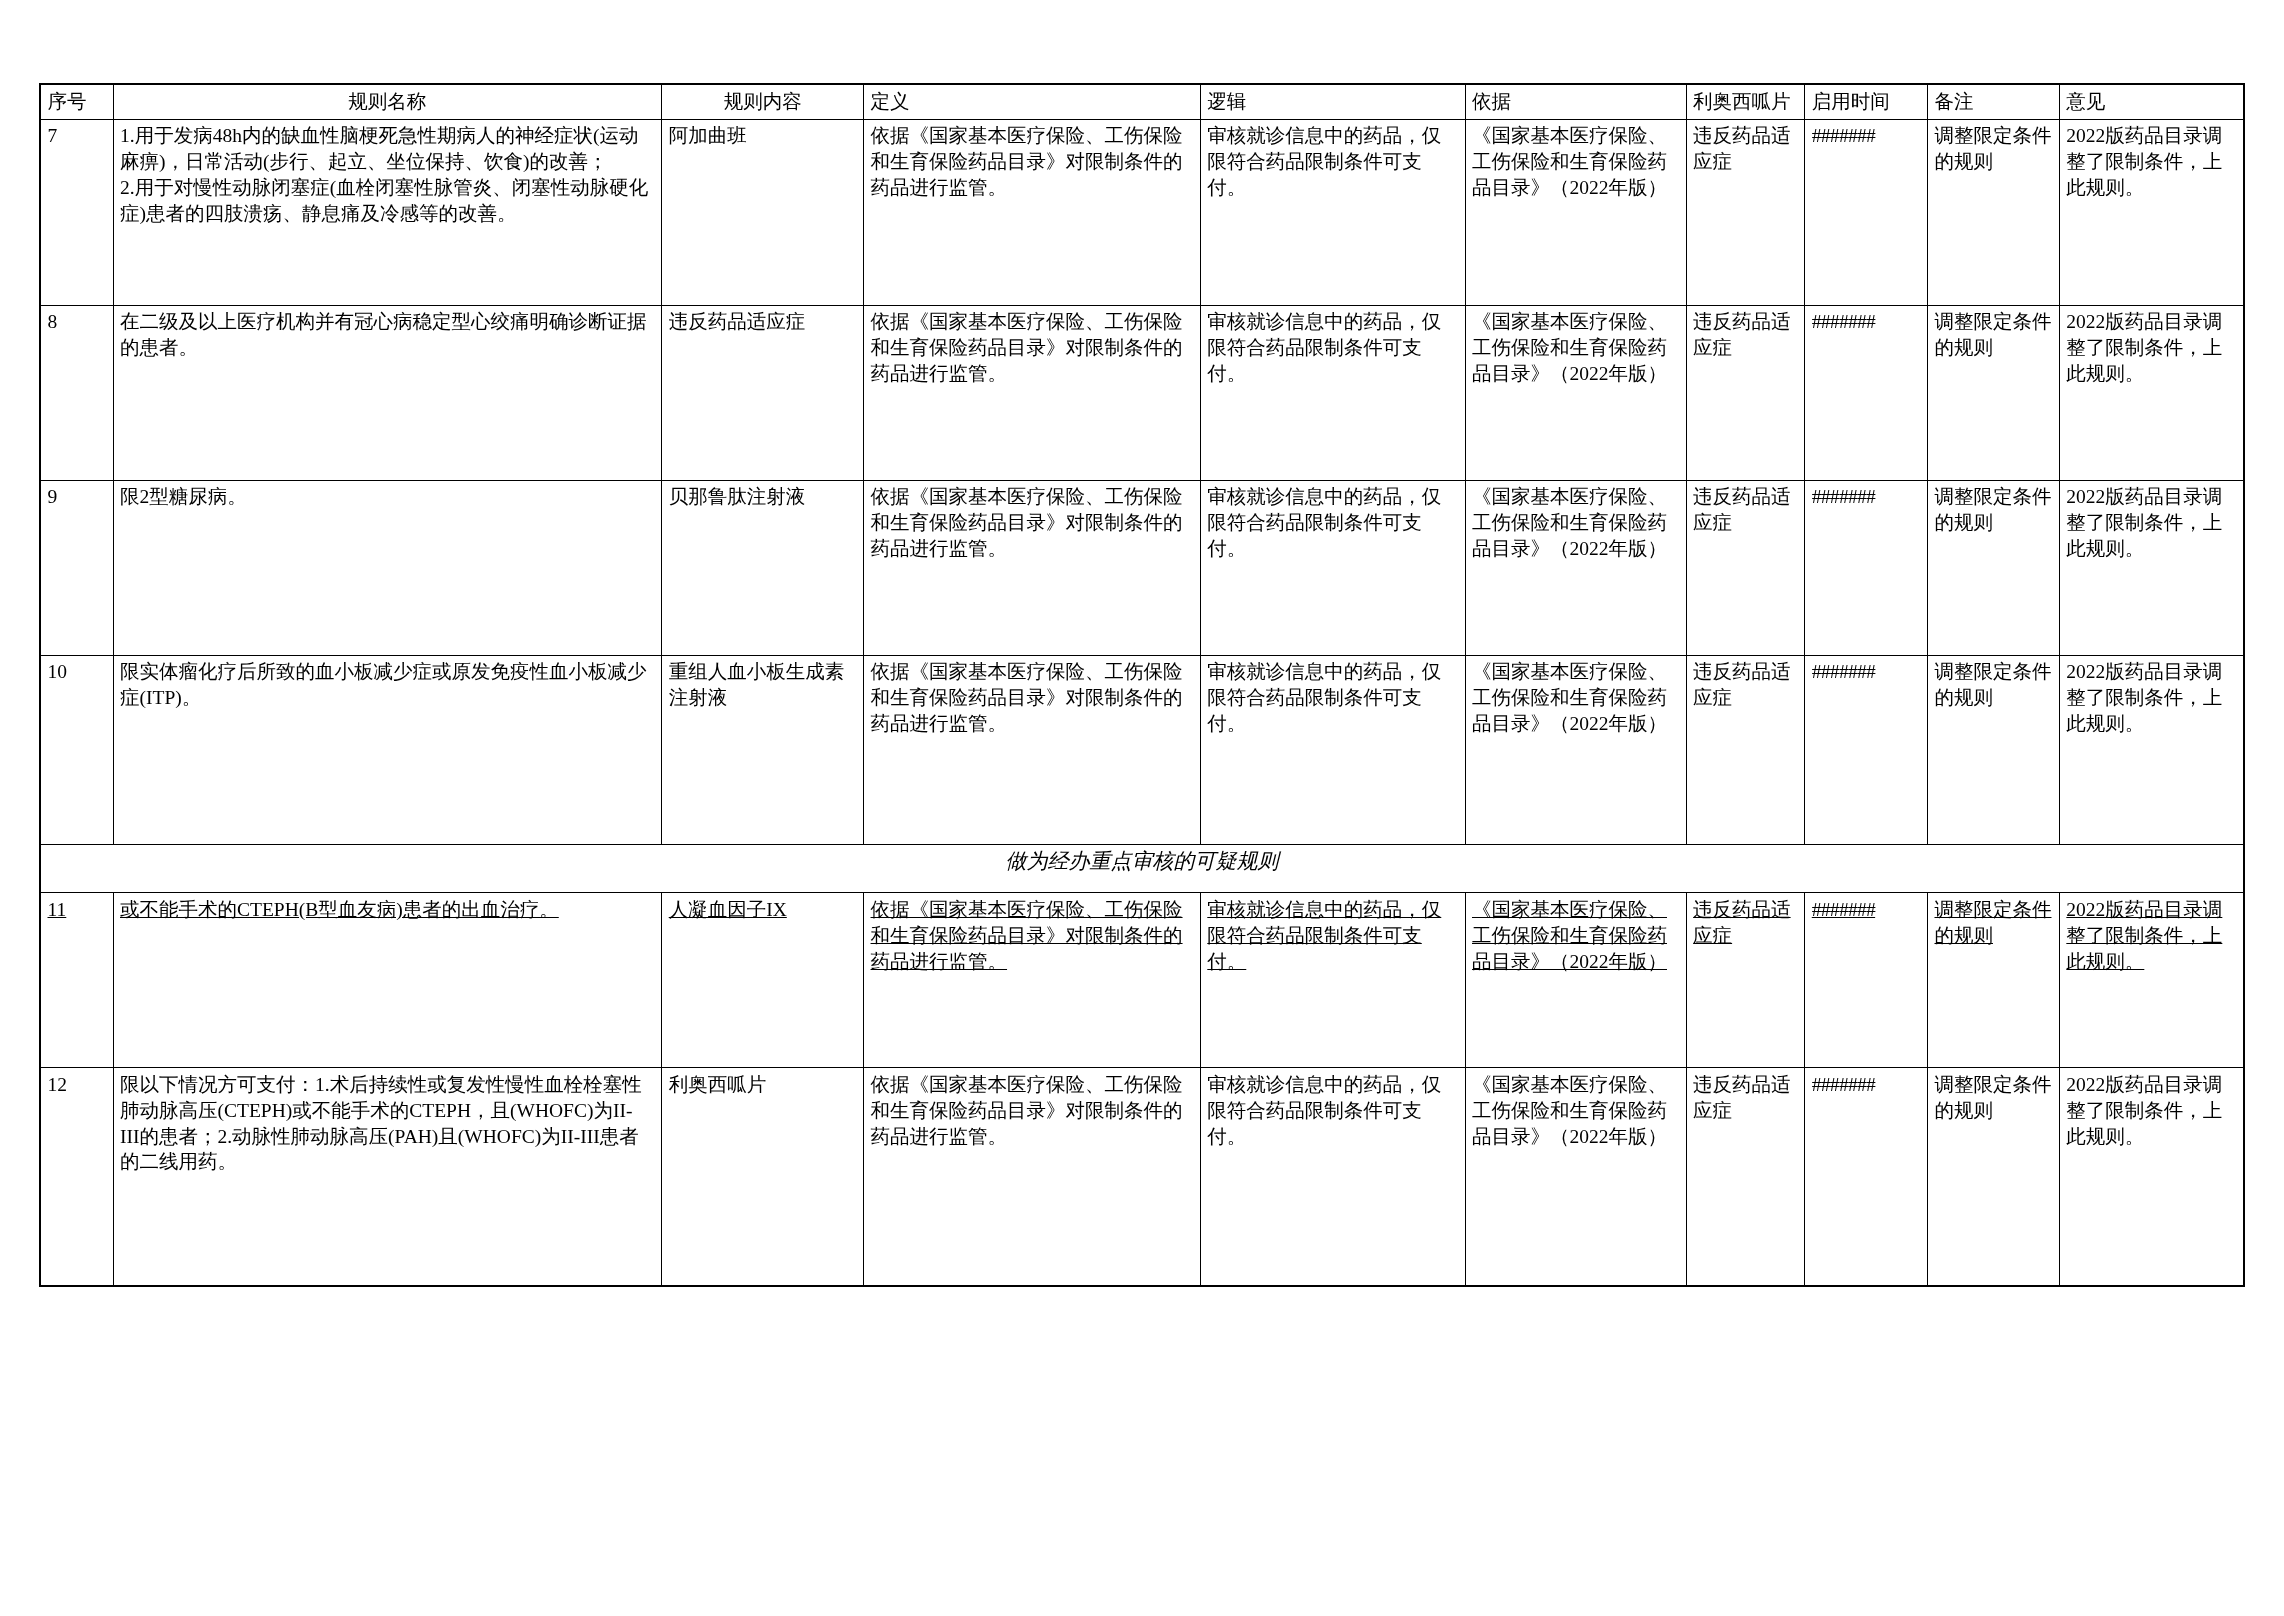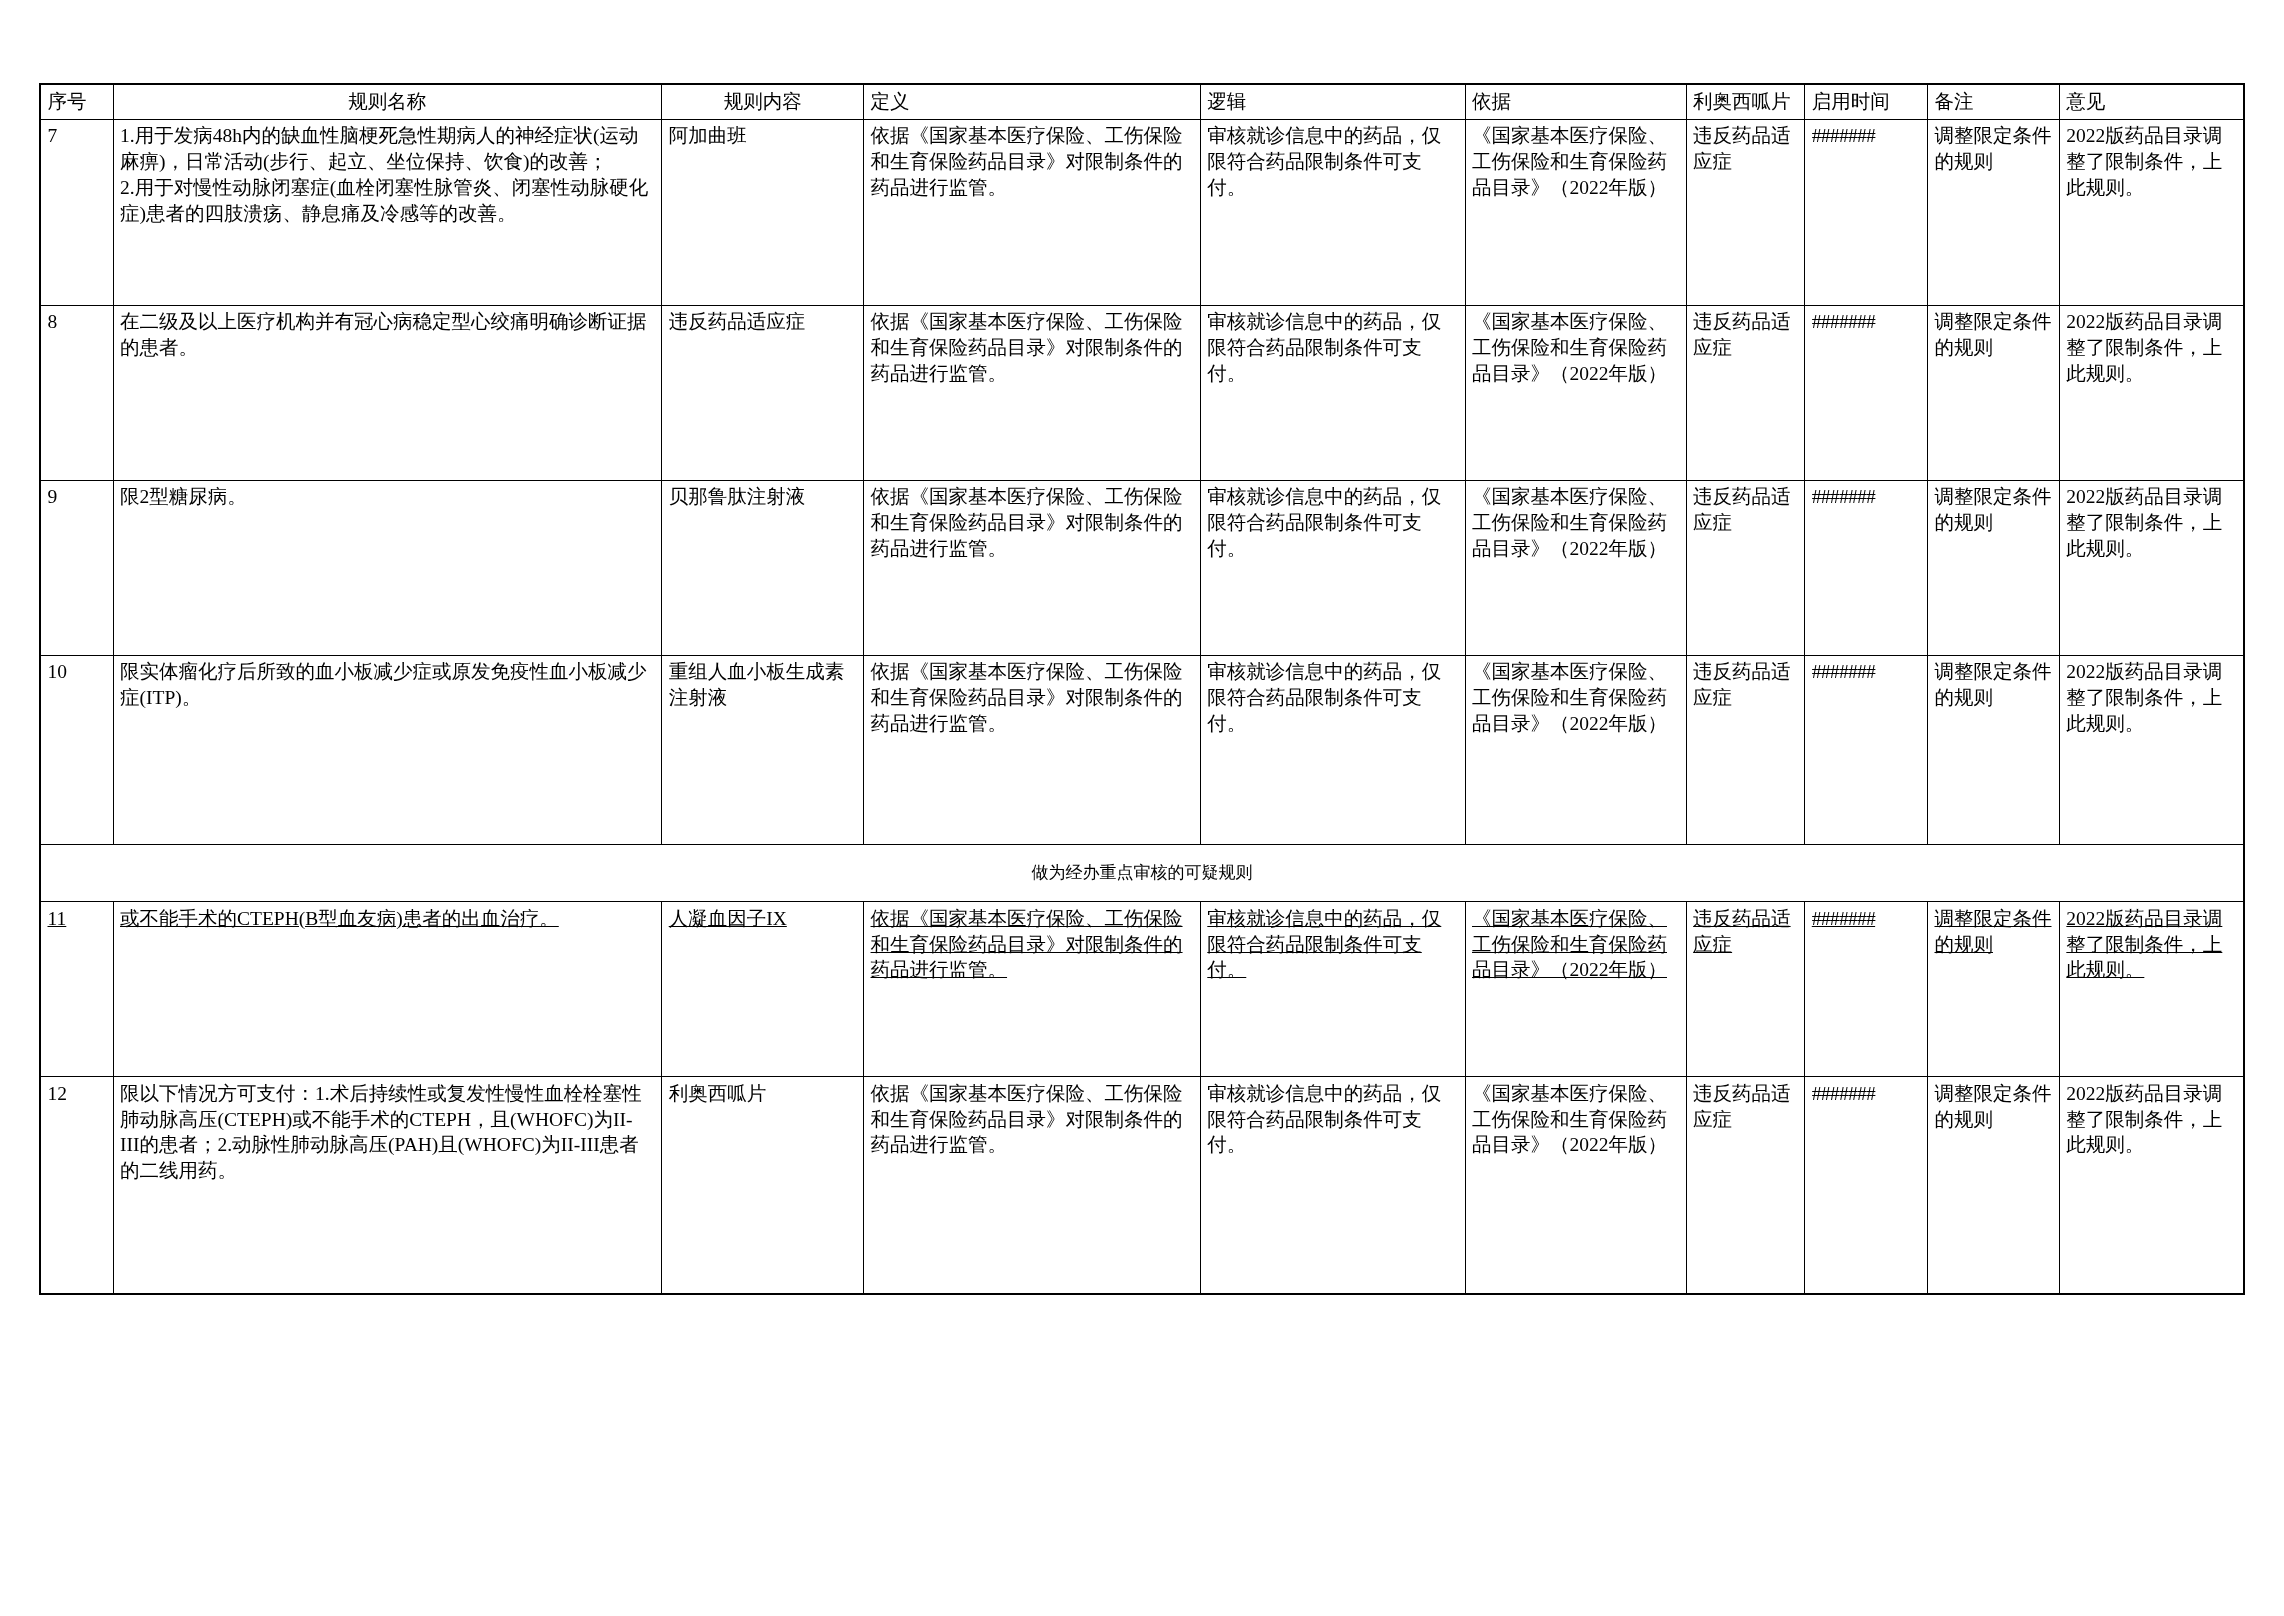--- a/index.html
+++ b/index.html
@@ -78,23 +78,24 @@
   .hashes {
     text-align: center;
     letter-spacing: -0.7px;
     white-space: nowrap;
     font-size: 19.5px;
   }
 
   tr.section-row td {
     text-align: center;
     vertical-align: middle;
-    font-size: 17px;
-    padding-top: 17px;
+    font-size: 21px;
+    padding-top: 3px;
     padding-bottom: 17px;
+    font-style: italic;
   }
 
   .footer {
     position: absolute;
     left: 0;
     top: 1508px;
     width: 2284px;
     text-align: center;
     font-size: 21px;
     letter-spacing: 1.3px;

